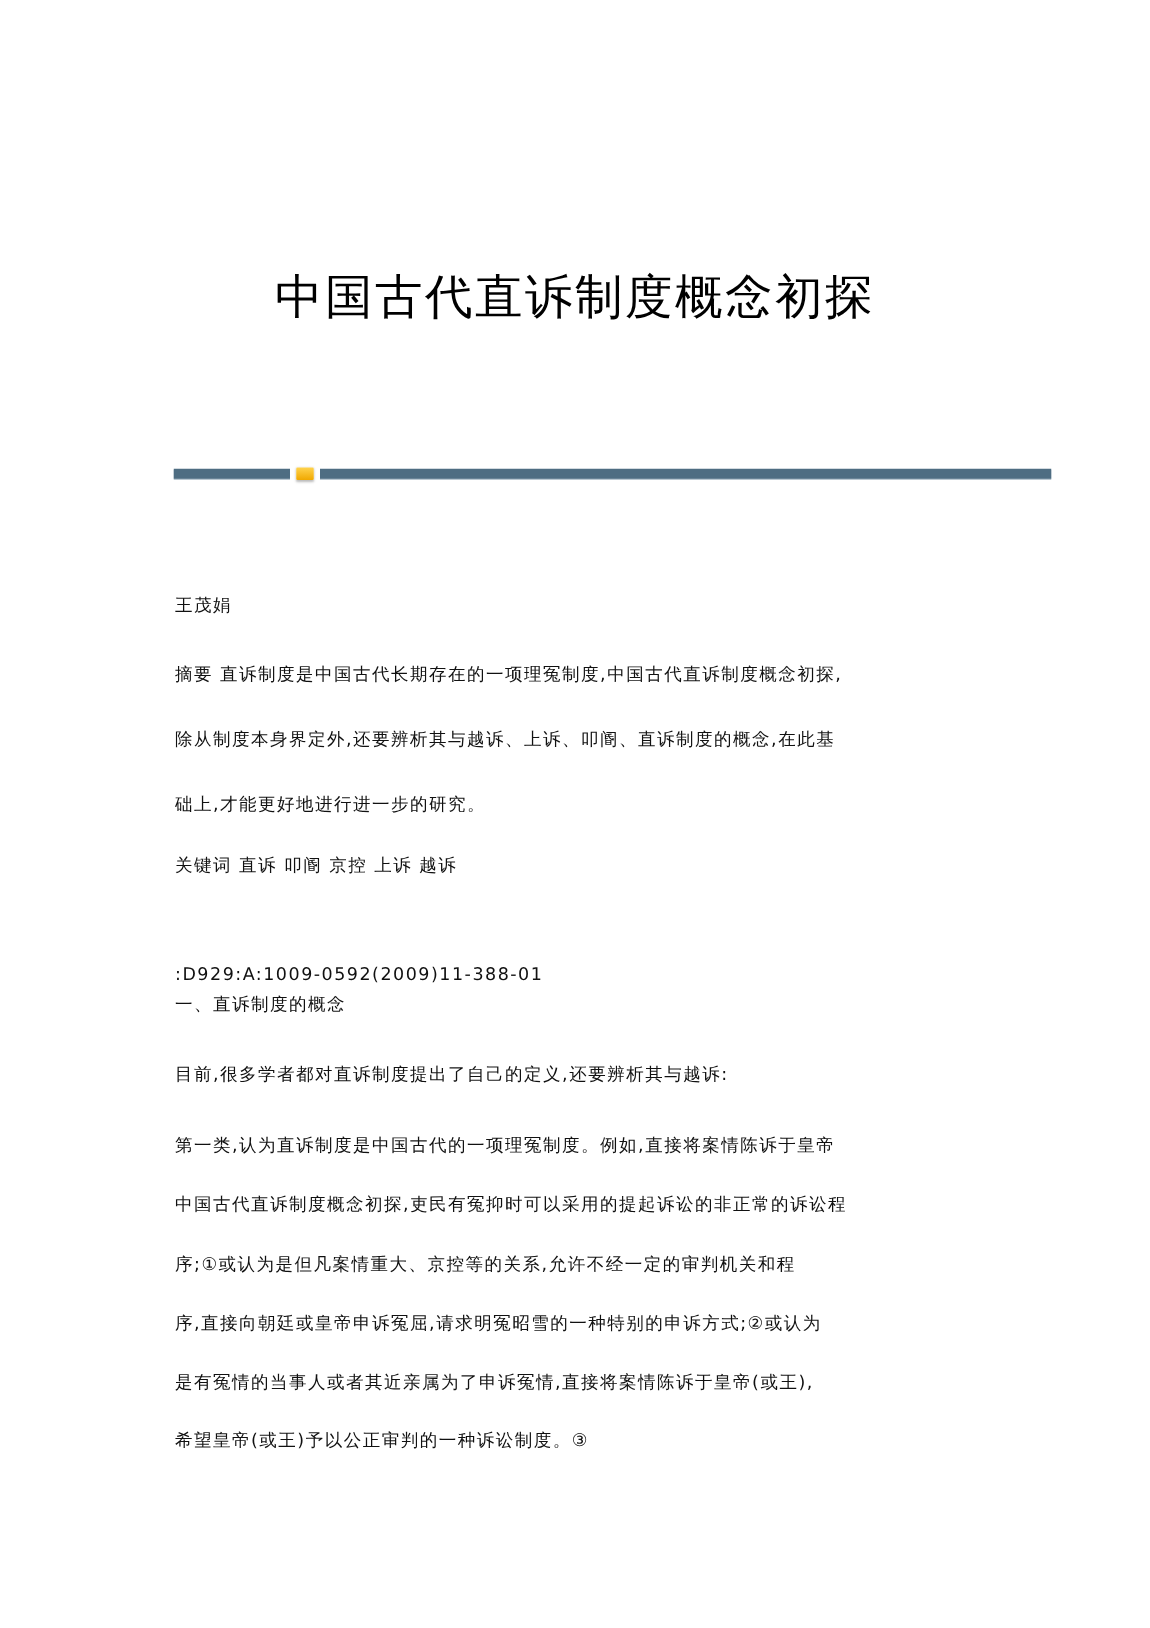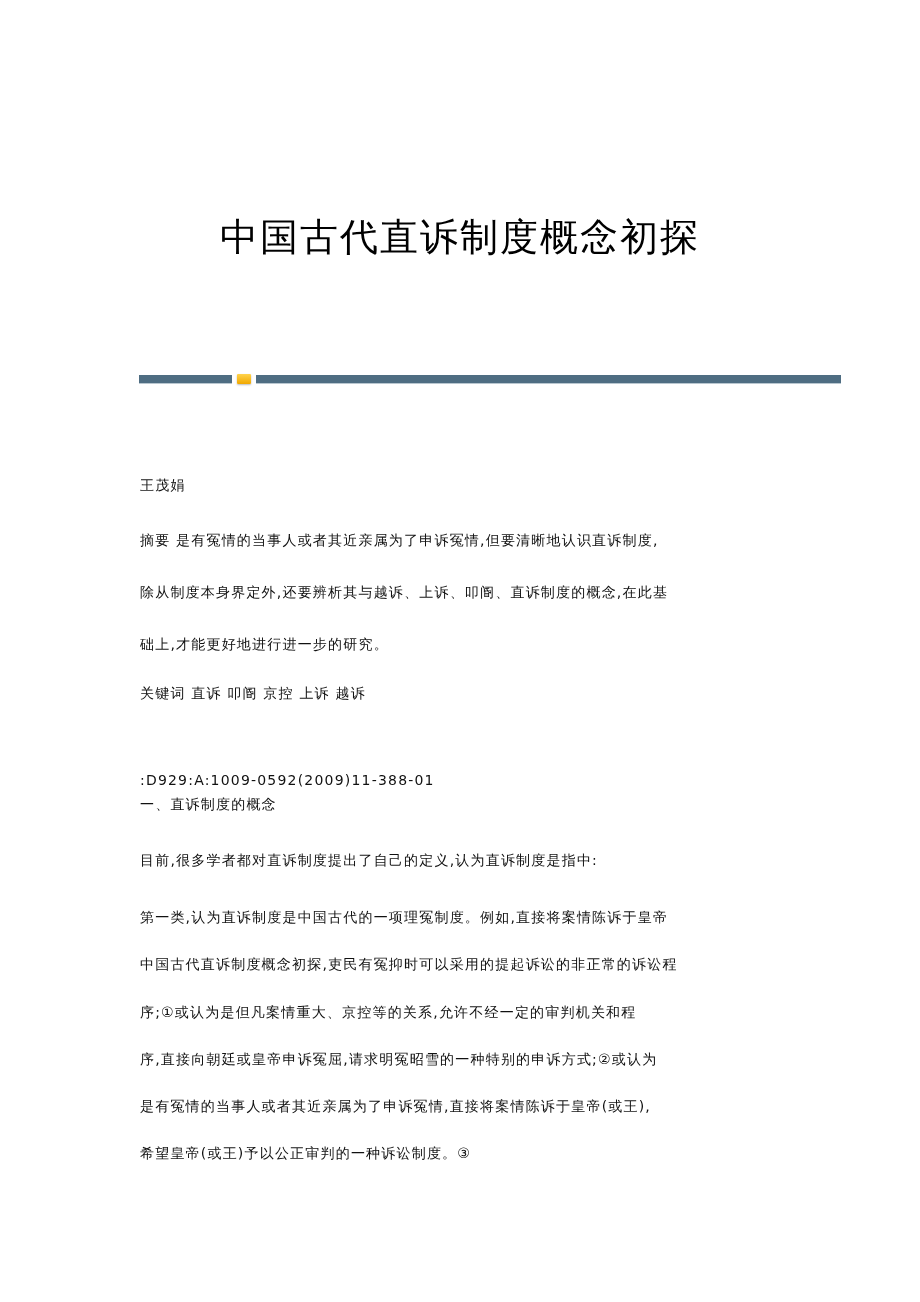--- a/index.html
+++ b/index.html
@@ -17,29 +17,29 @@
 <h1 class="title">中国古代直诉制度概念初探</h1>
 
 <div class="divider">
   <div class="bar-left"></div>
   <div class="emblem"></div>
   <div class="bar-right"></div>
 </div>
 
 <div class="text" style="top:475px">王茂娟</div>
 
-<div class="text" style="top:530px">摘要 是有冤情的当事人或者其近亲属为了申诉冤情,但要清晰地认识直诉制度,</div>
+<div class="text" style="top:530px">摘要 直诉制度是中国古代长期存在的一项理冤制度,中国古代直诉制度概念初探,</div>
 <div class="text" style="top:582px">除从制度本身界定外,还要辨析其与越诉、上诉、叩阍、直诉制度的概念,在此基</div>
 <div class="text" style="top:634px">础上,才能更好地进行进一步的研究。</div>
 
 <div class="text" style="top:683px">关键词 直诉 叩阍 京控 上诉 越诉</div>
 
 <div class="text" style="top:770px">:D929:A:1009-0592(2009)11-388-01</div>
 
 <div class="text" style="top:794px">一、直诉制度的概念</div>
 
-<div class="text" style="top:850px">目前,很多学者都对直诉制度提出了自己的定义,认为直诉制度是指中:</div>
+<div class="text" style="top:850px">目前,很多学者都对直诉制度提出了自己的定义,还要辨析其与越诉:</div>
 <div class="text" style="top:907px">第一类,认为直诉制度是中国古代的一项理冤制度。例如,直接将案情陈诉于皇帝</div>
 <div class="text" style="top:954px">中国古代直诉制度概念初探,吏民有冤抑时可以采用的提起诉讼的非正常的诉讼程</div>
 <div class="text" style="top:1002px">序;①或认为是但凡案情重大、京控等的关系,允许不经一定的审判机关和程</div>
 <div class="text" style="top:1049px">序,直接向朝廷或皇帝申诉冤屈,请求明冤昭雪的一种特别的申诉方式;②或认为</div>
 <div class="text" style="top:1096px">是有冤情的当事人或者其近亲属为了申诉冤情,直接将案情陈诉于皇帝(或王),</div>
 <div class="text" style="top:1143px">希望皇帝(或王)予以公正审判的一种诉讼制度。③</div>
 
 </body></html>

